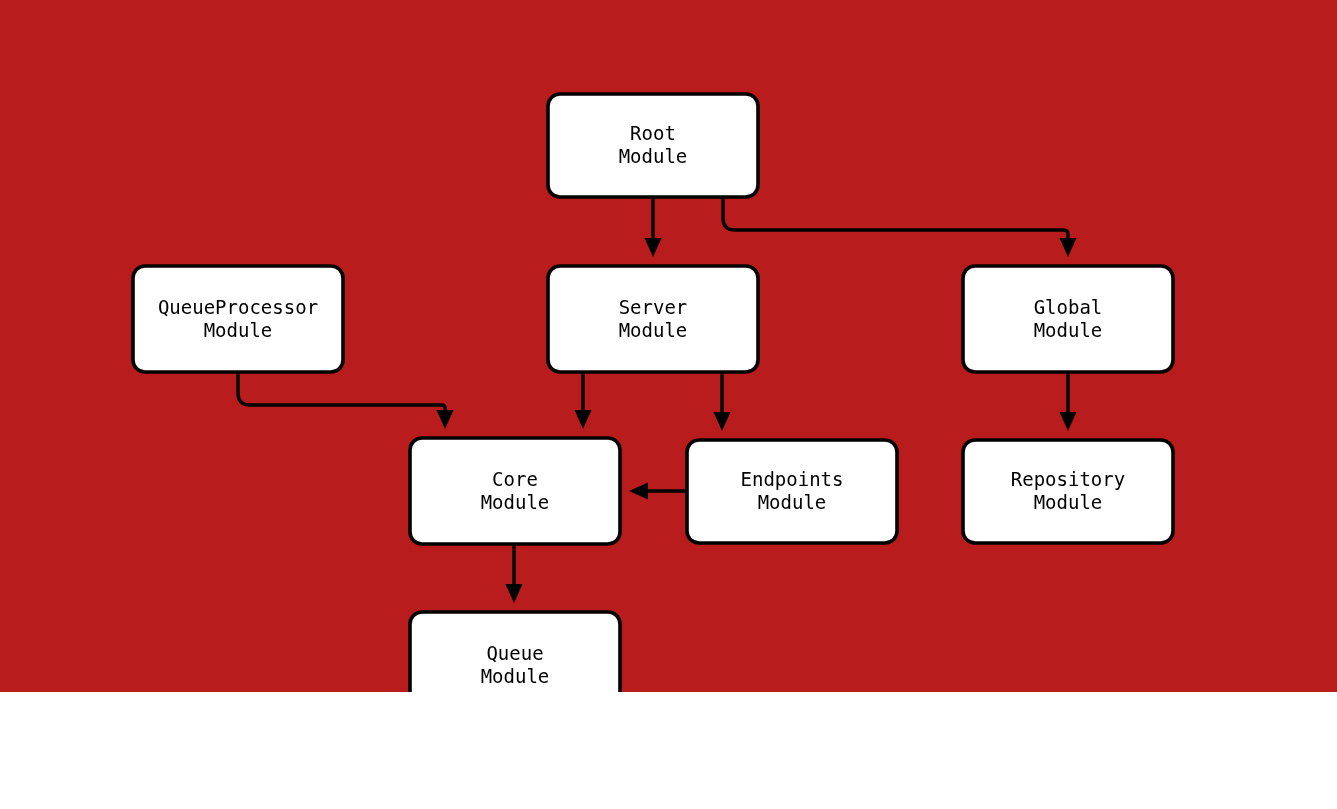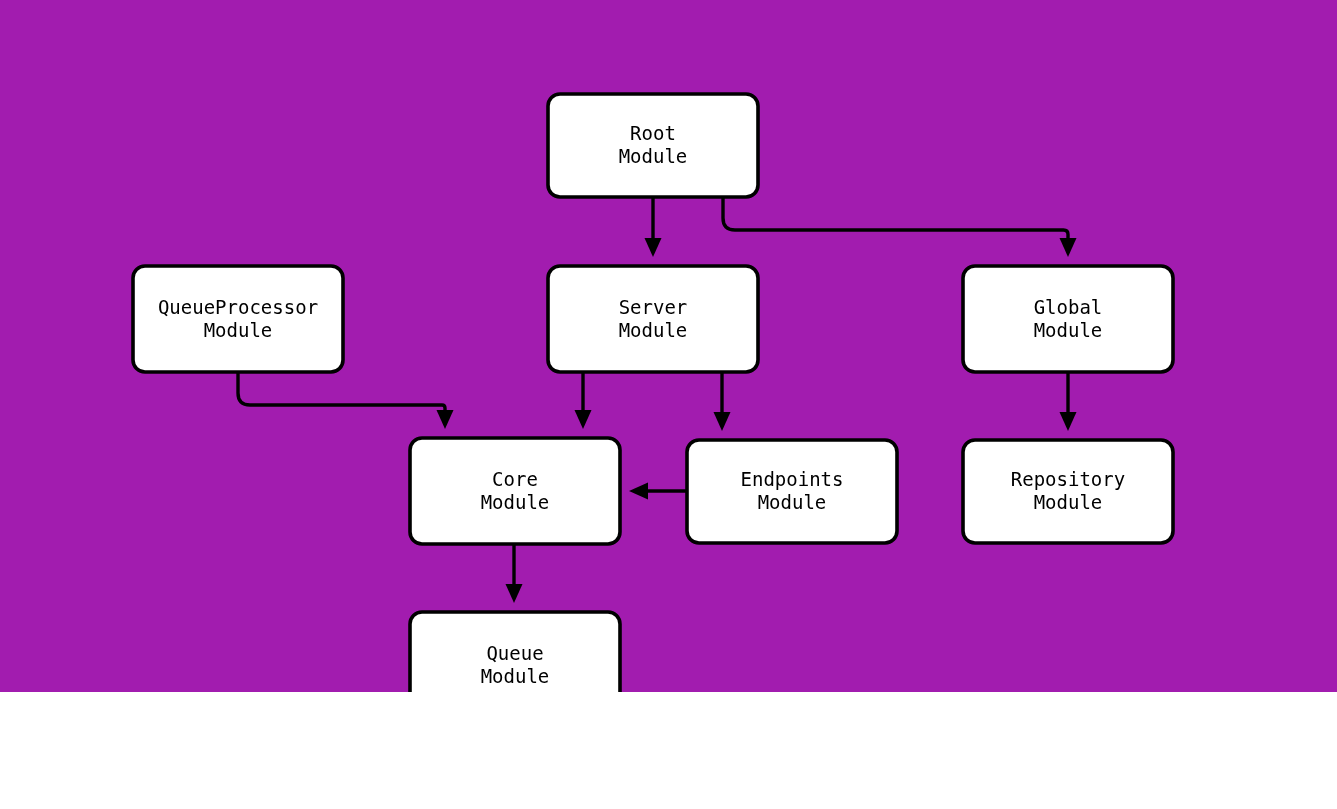--- a/index.html
+++ b/index.html
@@ -5,21 +5,21 @@
 <style>
   html, body {
     margin: 0;
     padding: 0;
     background: #ffffff;
   }
   #diagram-root {
     position: relative;
     width: 1337px;
     height: 692px;
-    background: #a21caf;
+    background: #b91c1c;
     font-family: "DejaVu Sans Mono", "Liberation Mono", monospace;
     overflow: hidden;
   }
   svg#graph {
     position: absolute;
     top: 0;
     left: 0;
     width: 1337px;
     height: 809px;
     display: block;

